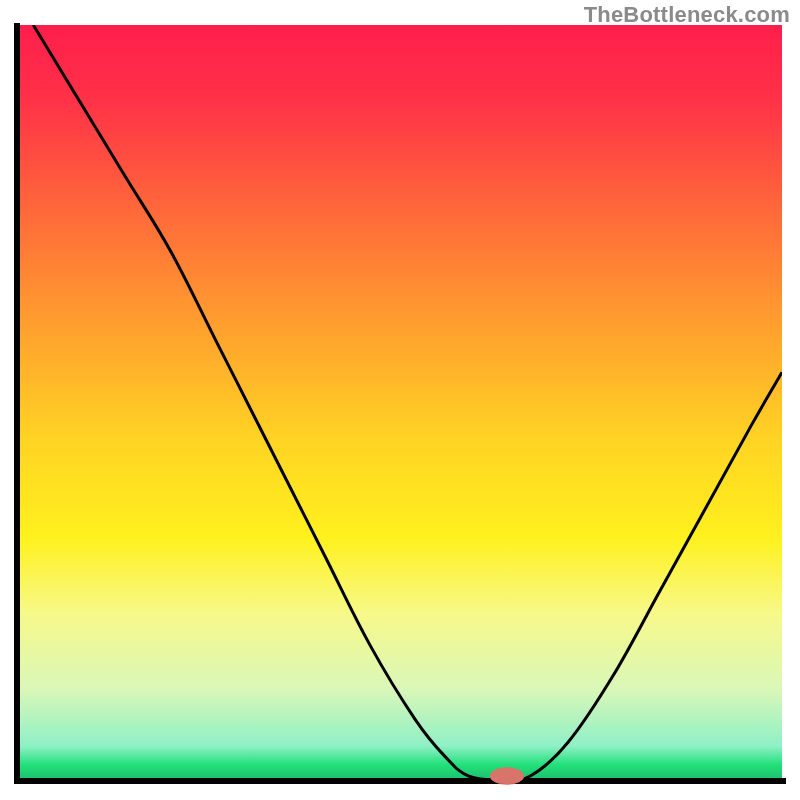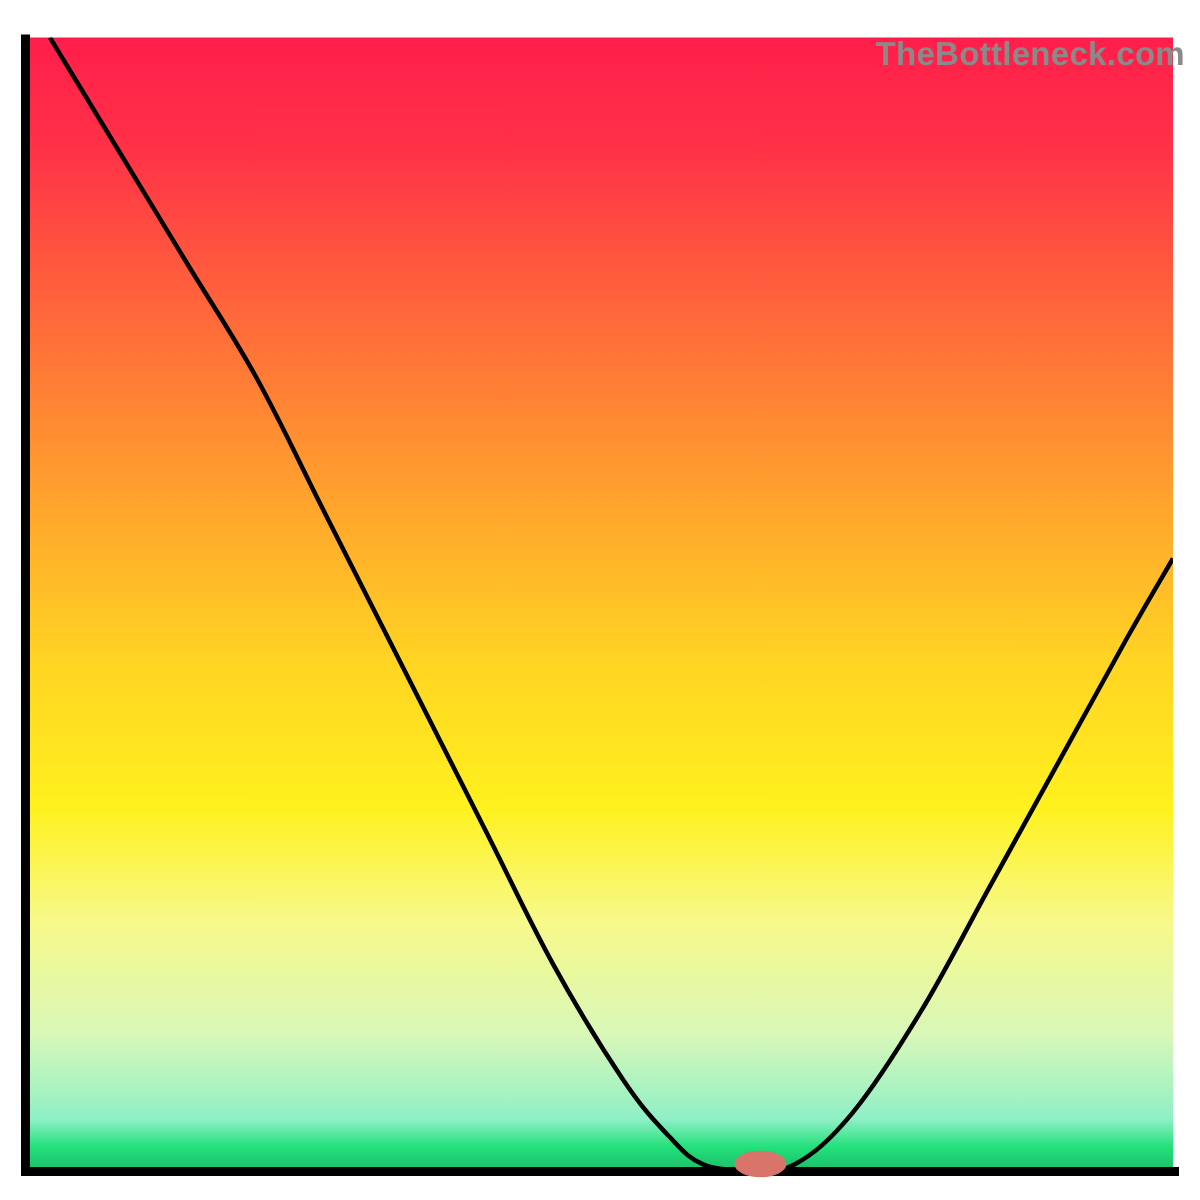--- a/index.html
+++ b/index.html
@@ -18,21 +18,20 @@
   .watermark {
     position: absolute;
     top: 2px;
     right: 10px;
     font-family: Arial, Helvetica, sans-serif;
     font-size: 22px;
     font-weight: 600;
     color: #8a8a8a;
     letter-spacing: 0.2px;
     user-select: none;
-    margin-top: 21px;
   }
   svg { display: block; }
 </style>
 </head>
 <body>
 
 <div class="stage">
   <div class="watermark">TheBottleneck.com</div>
 
   <svg id="chart-svg" width="800" height="800" viewBox="0 0 800 800">

